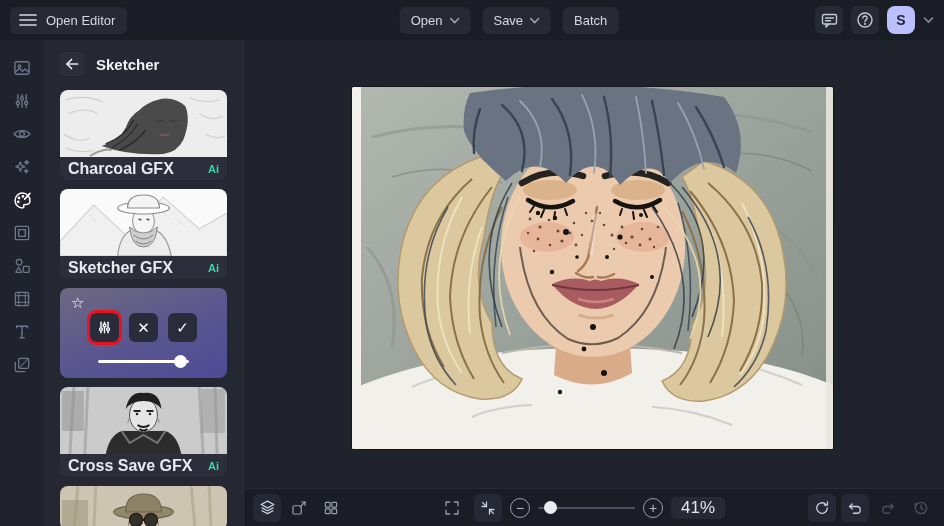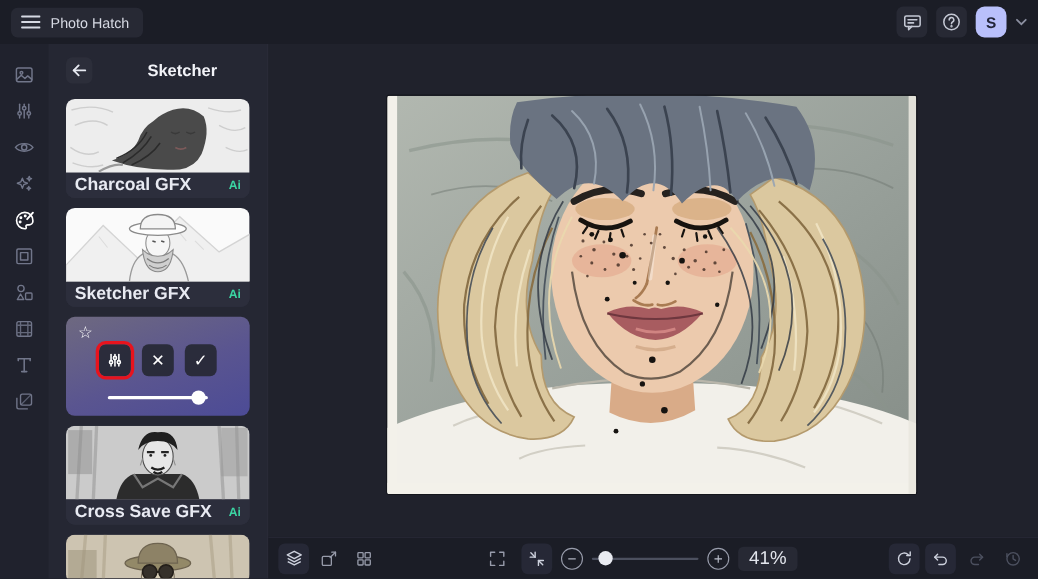--- a/index.html
+++ b/index.html
@@ -33,21 +33,21 @@
     align-items:center;padding-top:14px;gap:5px;flex:0 0 44px;}
   .rail button{width:36px;height:28px;background:none;border:none;color:#71768a;
     display:flex;align-items:center;justify-content:center;cursor:pointer;}
   .rail button.active{color:#ffffff;}
   
   .panel{width:200px;background:var(--panel);flex:0 0 200px;padding:10px 16px 0 16px;
     border-right:1px solid #2b2d3a;overflow:hidden;}
   .panel-header{display:flex;align-items:center;gap:12px;margin:2px 0 14px 0;}
   .back-btn{width:24px;height:24px;border:none;border-radius:6px;background:#2c2e3a;
     color:#e8eaf2;display:flex;align-items:center;justify-content:center;cursor:pointer;}
-  .panel-title{font-size:15px;font-weight:bold;color:#f2f3f8;margin-left:38px;}
+  .panel-title{font-size:15px;font-weight:bold;color:#f2f3f8;}
   .cards{display:flex;flex-direction:column;gap:9px;}
   .card{border-radius:8px;overflow:hidden;background:#2e303e;cursor:pointer;flex:0 0 auto;}
   .thumb{height:67px;display:block;}
   .thumb svg{display:block;width:100%;height:100%;}
   .card-label{height:23px;background:var(--cardlabel);display:flex;align-items:center;
     justify-content:space-between;padding:0 8px;}
   .card-label .name{font-size:16px;font-weight:bold;color:#e8eaf2;}
   .card-label .ai{font-size:11px;font-weight:bold;color:var(--ai);}
   
   .card.selected{height:90px;position:relative;cursor:default;
@@ -100,23 +100,44 @@
     <button class="chip menu-chip">
       <span>
         <svg class="i" width="18" height="14" viewBox="0 0 18 14">
             <g stroke="#d6d9e3" stroke-width="1.7" stroke-linecap="round">
               <line x1="1" y1="2" x2="17" y2="2"></line>
               <line x1="1" y1="7" x2="17" y2="7"></line>
               <line x1="1" y1="12" x2="17" y2="12"></line>
             </g>
           </svg>
       </span>
-      <span>Photo Hatch</span>
+      <span>Open Editor</span>
     </button>
 
+    <div class="tb-center">
+      <button class="chip">
+        <span>Open</span>
+        <span>
+            <svg class="i" width="10" height="7" viewBox="0 0 10 7">
+              <path d="M1 1.5 L5 5.5 L9 1.5" fill="none" stroke="#9ba0b0" stroke-width="1.6" stroke-linecap="round"></path>
+            </svg>
+          </span>
+      </button>
+      <button class="chip">
+        <span>Save</span>
+        <span>
+            <svg class="i" width="10" height="7" viewBox="0 0 10 7">
+              <path d="M1 1.5 L5 5.5 L9 1.5" fill="none" stroke="#9ba0b0" stroke-width="1.6" stroke-linecap="round"></path>
+            </svg>
+          </span>
+      </button>
+      <button class="chip">
+        <span>Batch</span>
+      </button>
+    </div>
 
     <div class="tb-right">
       <button class="chip icon-chip">
         <span>
           <svg class="i" width="17" height="17" viewBox="0 0 17 17">
               <g fill="none" stroke="#c4c8d4" stroke-width="1.4" stroke-linejoin="round" stroke-linecap="round">
                 <rect x="1.5" y="2.5" width="14" height="9.5" rx="1.5"></rect>
                 <path d="M5 12 v3 l3-3"></path>
                 <line x1="4.5" y1="6" x2="12.5" y2="6"></line>
                 <line x1="4.5" y1="8.8" x2="9.5" y2="8.8"></line>

